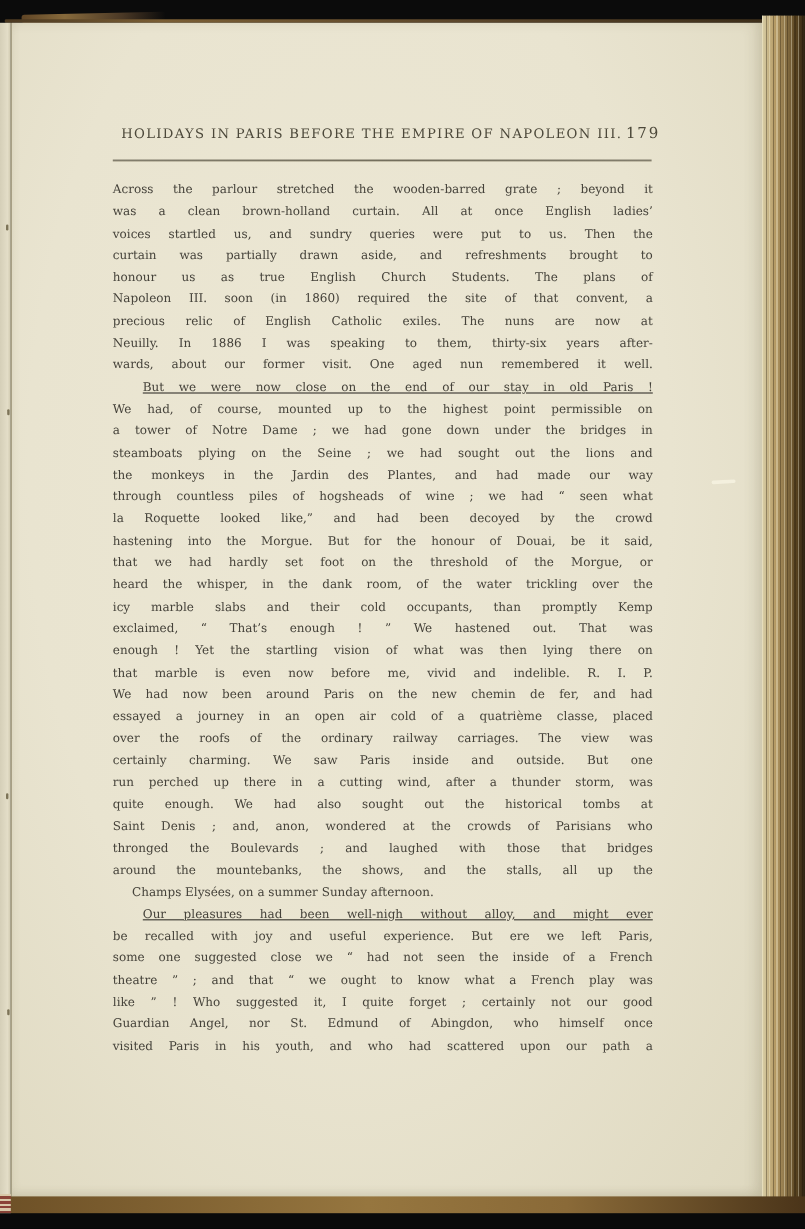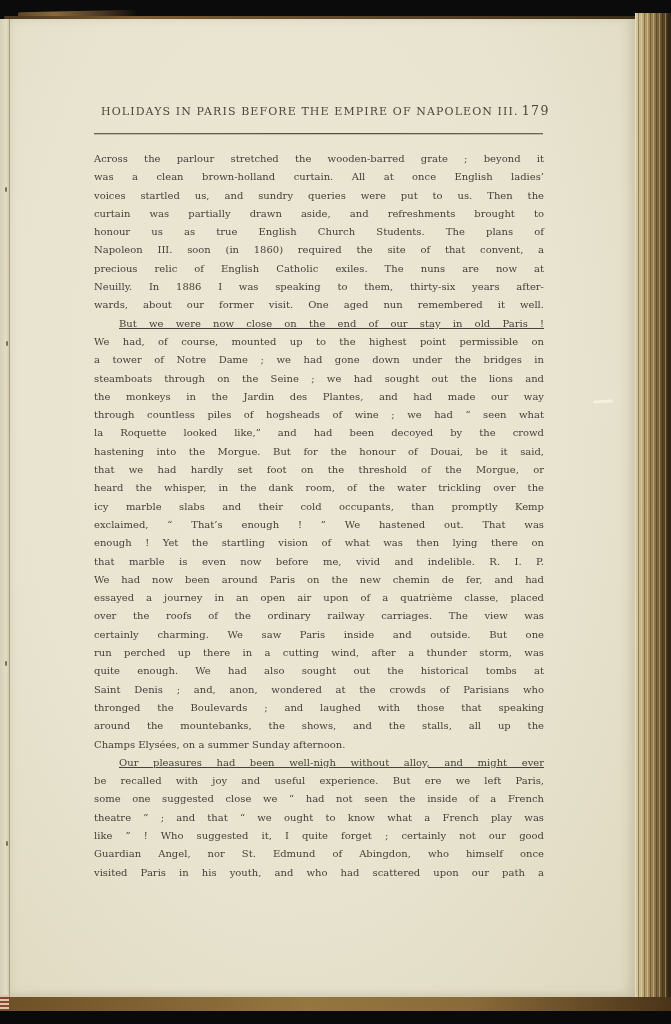--- a/index.html
+++ b/index.html
@@ -66,21 +66,21 @@
     box-shadow:0 1px 0 rgba(120,112,88,.35);
   }
   
   .text-block{
     position:absolute;left:84px;top:131px;width:450px;
     color:#45423a;font-size:10px;line-height:18.3px;
   }
   .para{margin:0;}
   .line{text-align:justify;text-align-last:justify;}
   .line.indent{text-indent:25px;text-decoration:underline;}
-  .line.loose{text-align-last:left;}
+  .line.loose{text-align-last:left;margin-left:16px;}
   .it{}
   
   .scratch{
     position:absolute;left:583px;top:381px;width:20px;height:3px;
     background:#f6f2e0;opacity:.85;transform:rotate(-3deg);border-radius:2px;
   }
 </style>
 </head>
 <body>
 
@@ -112,39 +112,39 @@
           <div class="line"><span>honour us as true English Church Students. The plans of</span></div>
           <div class="line"><span>Napoleon III. soon (in 1860) required the site of that convent, a</span></div>
           <div class="line"><span>precious relic of English Catholic exiles. The nuns are now at</span></div>
           <div class="line"><span>Neuilly. In 1886 I was speaking to them, thirty-six years after-</span></div>
           <div class="line"><span>wards, about our former visit. One aged nun remembered it well.</span></div>
         </div>
         <div class="para">
           <div class="line indent"><span>But we were now close on the end of our stay in old Paris !</span></div>
           <div class="line"><span>We had, of course, mounted up to the highest point permissible on</span></div>
           <div class="line"><span>a tower of Notre Dame ; we had gone down under the bridges in</span></div>
-          <div class="line"><span>steamboats through on the Seine ; we had sought out the lions and</span></div>
+          <div class="line"><span>steamboats plying on the Seine ; we had sought out the lions and</span></div>
           <div class="line"><span>the monkeys in the Jardin des Plantes, and had made our way</span></div>
           <div class="line"><span>through countless piles of hogsheads of wine ; we had “ seen what</span></div>
           <div class="line"><span>la Roquette looked like,” and had been decoyed by the crowd</span></div>
           <div class="line"><span>hastening into the Morgue. But for the honour of Douai, be it said,</span></div>
           <div class="line"><span>that we had hardly set foot on the threshold of the Morgue, or</span></div>
           <div class="line"><span>heard the whisper, in the dank room, of the water trickling over the</span></div>
           <div class="line"><span>icy marble slabs and their cold occupants, than promptly Kemp</span></div>
           <div class="line"><span>exclaimed, “ That’s enough ! ” We hastened out. That was</span></div>
           <div class="line"><span>enough ! Yet the startling vision of what was then lying there on</span></div>
           <div class="line"><span>that marble is even now before me, vivid and indelible. R. I. P.</span></div>
           <div class="line"><span>We had now been around Paris on the new </span><span class="it">chemin de fer</span><span>, and had</span></div>
-          <div class="line"><span>essayed a journey in an open air </span><span class="it">upon</span><span> of a </span><span class="it">quatrième classe</span><span>, placed</span></div>
+          <div class="line"><span>essayed a journey in an open air </span><span class="it">cold</span><span> of a </span><span class="it">quatrième classe</span><span>, placed</span></div>
           <div class="line"><span>over the roofs of the ordinary railway carriages. The view was</span></div>
           <div class="line"><span>certainly charming. We saw Paris inside and outside. But one</span></div>
           <div class="line"><span>run perched up there in a cutting wind, after a thunder storm, was</span></div>
           <div class="line"><span>quite enough. We had also sought out the historical tombs at</span></div>
           <div class="line"><span>Saint Denis ; and, anon, wondered at the crowds of Parisians who</span></div>
-          <div class="line"><span>thronged the Boulevards ; and laughed with those that speaking</span></div>
+          <div class="line"><span>thronged the Boulevards ; and laughed with those that bridges</span></div>
           <div class="line"><span>around the mountebanks, the shows, and the stalls, all up the</span></div>
           <div class="line loose"><span>Champs Elysées, on a summer Sunday afternoon.</span></div>
         </div>
         <div class="para">
           <div class="line indent"><span>Our pleasures had been well-nigh without alloy, and might ever</span></div>
           <div class="line"><span>be recalled with joy and useful experience. But ere we left Paris,</span></div>
           <div class="line"><span>some one suggested close we “ had not seen the inside of a French</span></div>
           <div class="line"><span>theatre ” ; and that “ we ought to know what a French play was</span></div>
           <div class="line"><span>like ” ! Who suggested it, I quite forget ; certainly not our good</span></div>
           <div class="line"><span>Guardian Angel, nor St. Edmund of Abingdon, who himself once</span></div>

